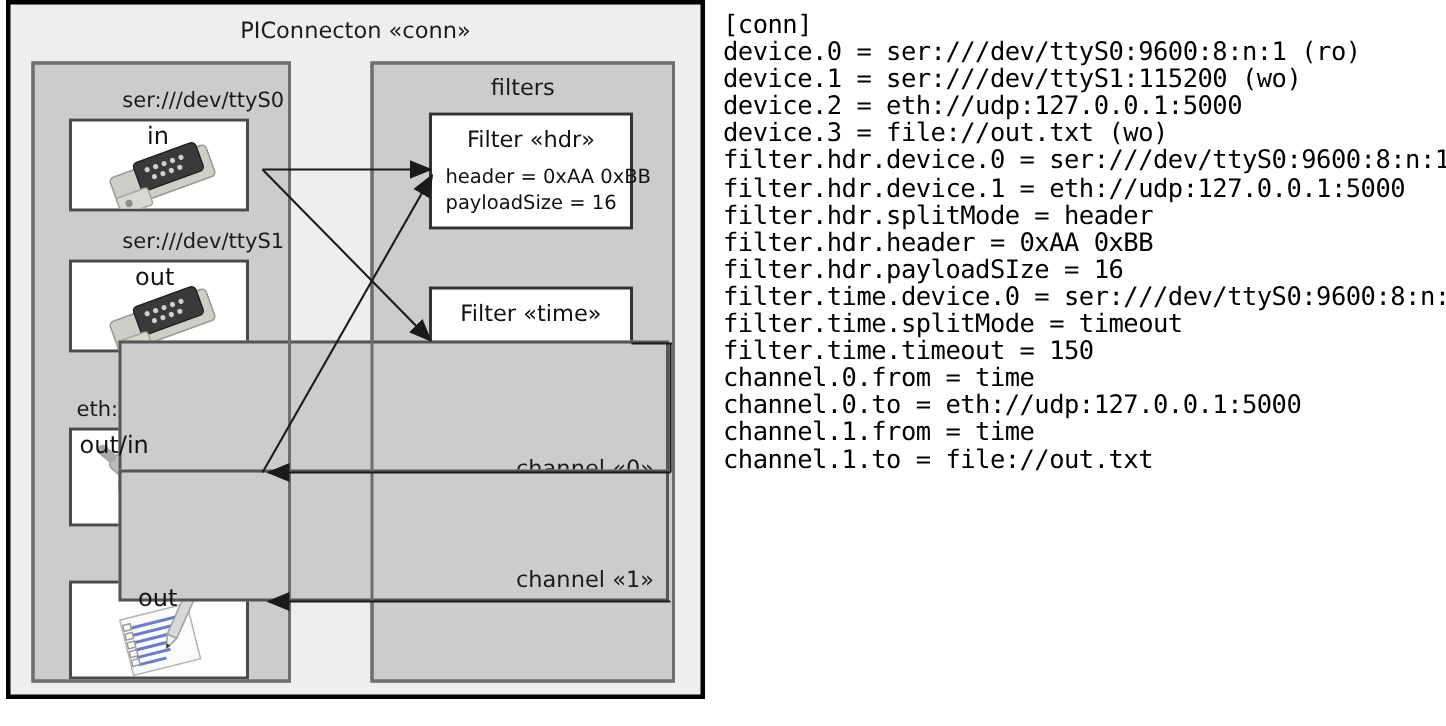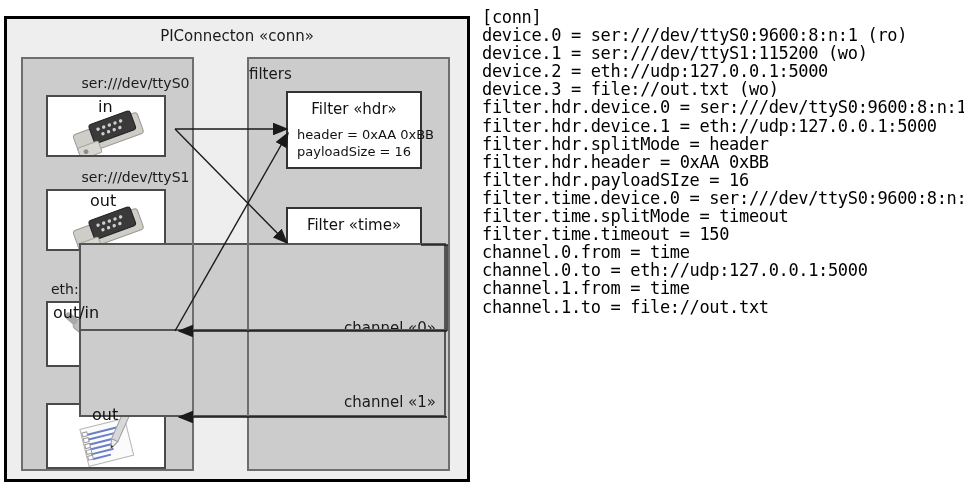--- a/index.html
+++ b/index.html
@@ -1,36 +1,36 @@
 <!DOCTYPE html>
 <html><head>
 <meta charset="utf-8">
 <style>
   html,body{margin:0;padding:0;background:#ffffff;}
   body{width:964px;height:484px;font-family:"DejaVu Sans",sans-serif;overflow:hidden;}
   #root{position:relative;width:964px;height:484px;background:#ffffff;}
 
   
   .outer-frame{
-    position:absolute;left:4px;top:16px;width:466px;height:466px;
+    position:absolute;left:4px;top:0;width:466px;height:466px;
     border:3px solid #000000;background:#eeeeee;box-sizing:border-box;
   }
   .outer-title{
     position:absolute;left:0;top:8px;width:100%;text-align:center;
     font-size:15px;color:#1a1a1a;
   }
 
   
   .panel{
     position:absolute;background:#cccccc;border:2px solid #6e6e6e;box-sizing:border-box;
   }
   #devices-panel{left:14px;top:38px;width:173px;height:414px;}
   #filters-panel{left:240px;top:38px;width:203px;height:414px;}
   .panel-title{
-    position:absolute;left:0;top:6px;width:100%;text-align:left;
+    position:absolute;left:0;top:6px;width:100%;text-align:center;
     font-size:15px;color:#1a1a1a;
   }
 
   
   .dev-label{
     position:absolute;font-size:14px;color:#1a1a1a;text-align:center;white-space:nowrap;padding-left:28px;
   }
   .dev-box{
     position:absolute;background:#ffffff;border:2px solid #4a4a4a;box-sizing:border-box;
     overflow:hidden;

